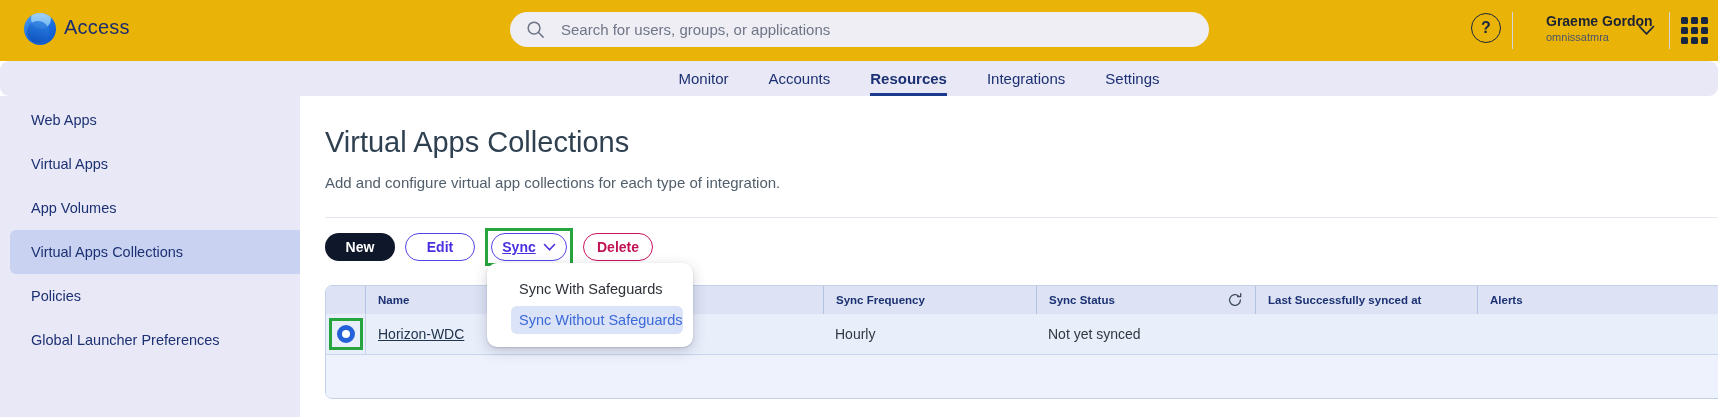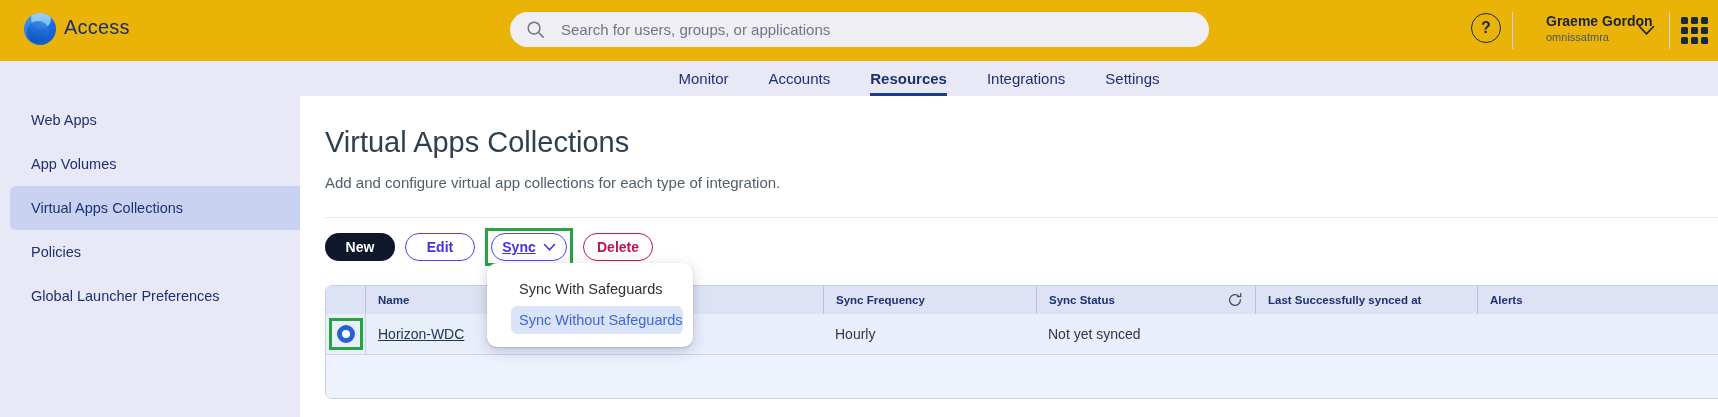--- a/index.html
+++ b/index.html
@@ -51,21 +51,21 @@
   .user-caret { position:absolute; left:1638px; top:25px; cursor:pointer; }
   .grid-icon {
     position:absolute; left:1681px; top:17px; display:grid; cursor:pointer;
     grid-template-columns:repeat(3,7px); grid-template-rows:repeat(3,7px); gap:3px;
   }
   .grid-icon i { background:#1a2740; border-radius:1.5px; }
 
   
   .navbar {
     position:absolute; left:0; top:61px; width:1718px; height:35px; background:#e9e8f6;
-    display:flex; justify-content:center; align-items:stretch; gap:40px; padding-left:120px;
+    display:flex; justify-content:center; align-items:stretch; gap:40px; padding-left:120px;border-radius:9px;
   }
   .nav-tab {
     display:flex; align-items:center; font-size:15px; color:#1c3173; font-weight:500;
     cursor:pointer; border-bottom:3px solid transparent; padding-top:2px;
   }
   .nav-tab.active { border-bottom-color:#1a3b8f; font-weight:600; }
 
   
   .sidebar { position:absolute; left:0; top:96px; width:352px; height:321px; background:#e9e8f6; padding-top:2px; }
   .side-item {
@@ -185,20 +185,21 @@
 <div class="navbar">
   <div class="nav-tab">Monitor</div>
   <div class="nav-tab">Accounts</div>
   <div class="nav-tab active">Resources</div>
   <div class="nav-tab">Integrations</div>
   <div class="nav-tab">Settings</div>
 </div>
 
 <div class="sidebar">
   <div class="side-item">Web Apps</div>
+  <div class="side-item">Virtual Apps</div>
   <div class="side-item">App Volumes</div>
   <div class="side-item selected">Virtual Apps Collections</div>
   <div class="side-item">Policies</div>
   <div class="side-item">Global Launcher Preferences</div>
 </div>
 
 <div class="content">
   <div class="page-title">Virtual Apps Collections</div>
   <div class="page-subtitle">Add and configure virtual app collections for each type of integration.</div>
   <div class="content-hr"></div>

